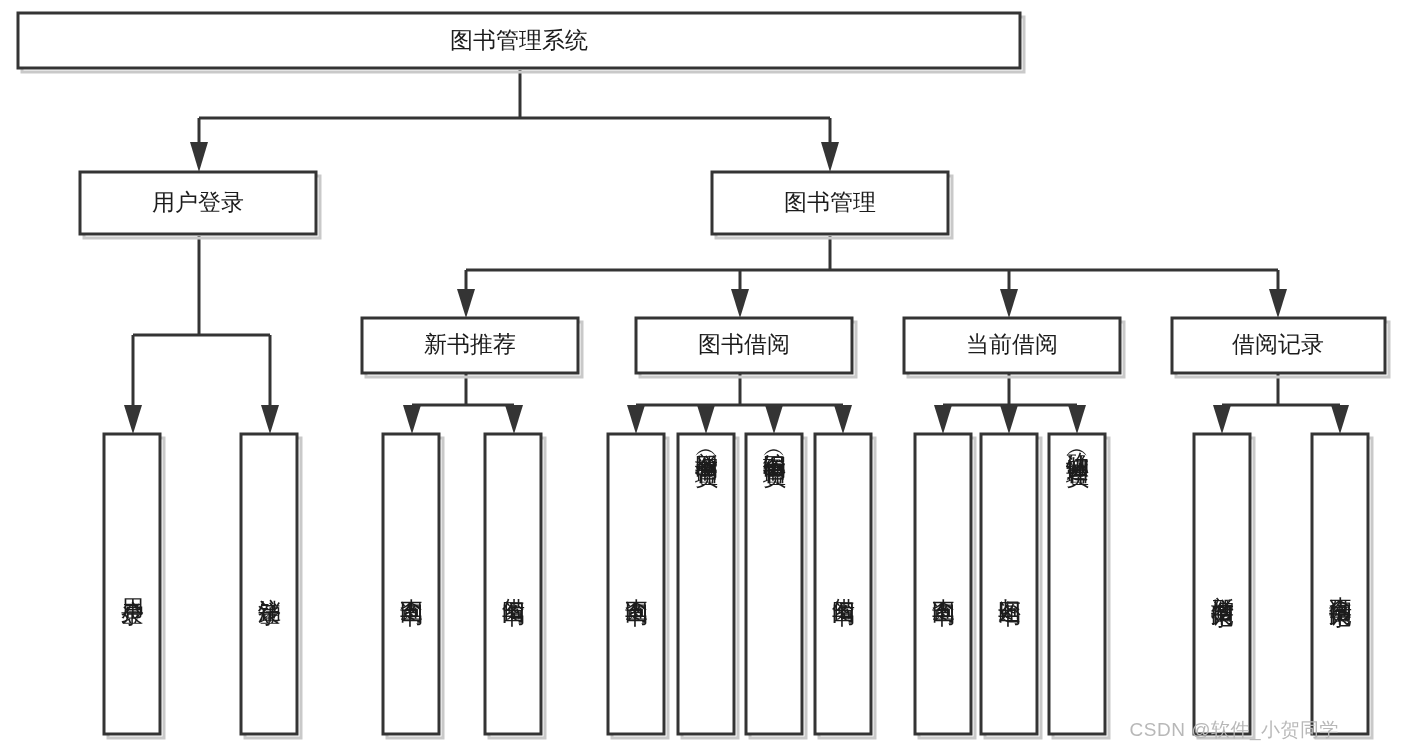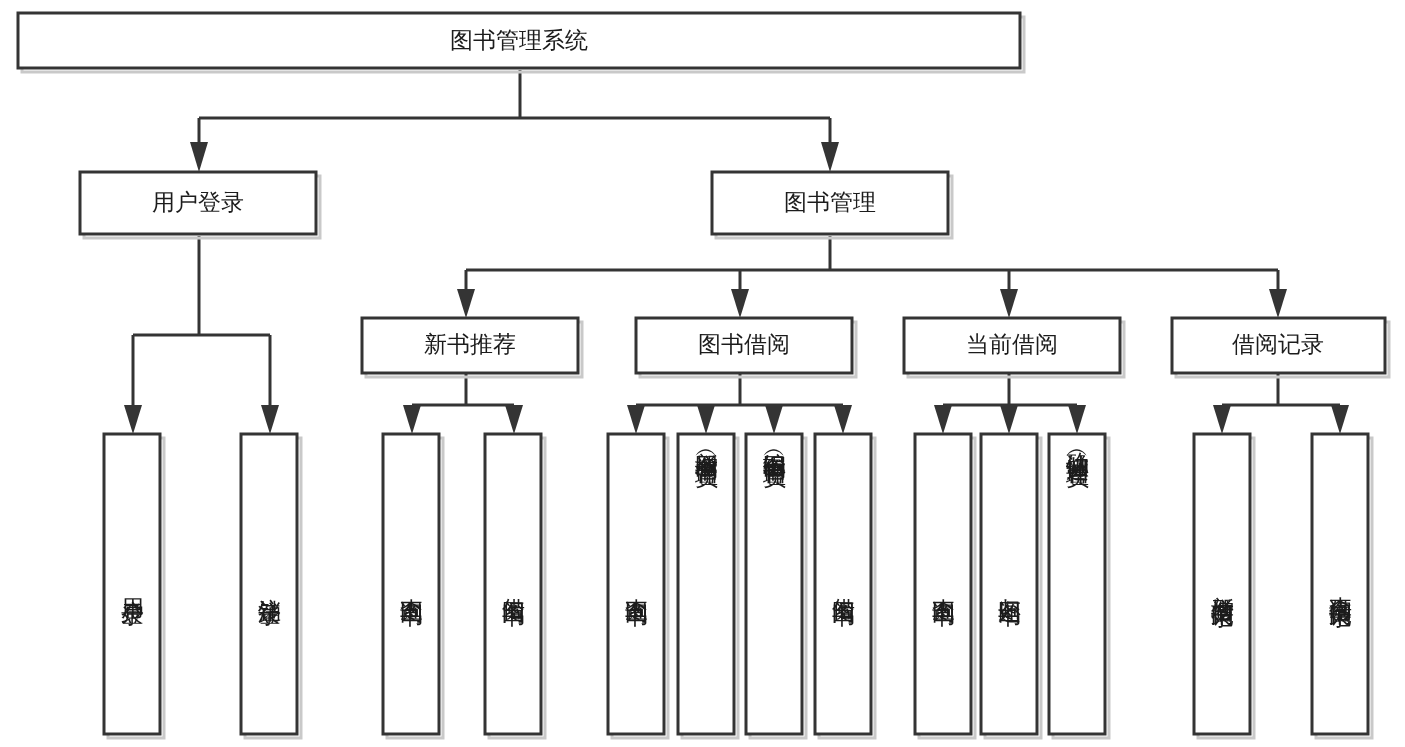--- a/index.html
+++ b/index.html
@@ -290,14 +290,15 @@
   </div>
 
   <div class="leaf-label-wrap" style="left:1194px; top:434px; width:56px; height:300px;">
     <span class="leaf-label">新增借阅记录</span>
   </div>
 
   <div class="leaf-label-wrap" style="left:1312px; top:434px; width:56px; height:300px;">
     <span class="leaf-label">查询借阅记录</span>
   </div>
 
+  <div class="watermark">CSDN @软件_小贺同学</div>
 
 </div>
 
 </body></html>

